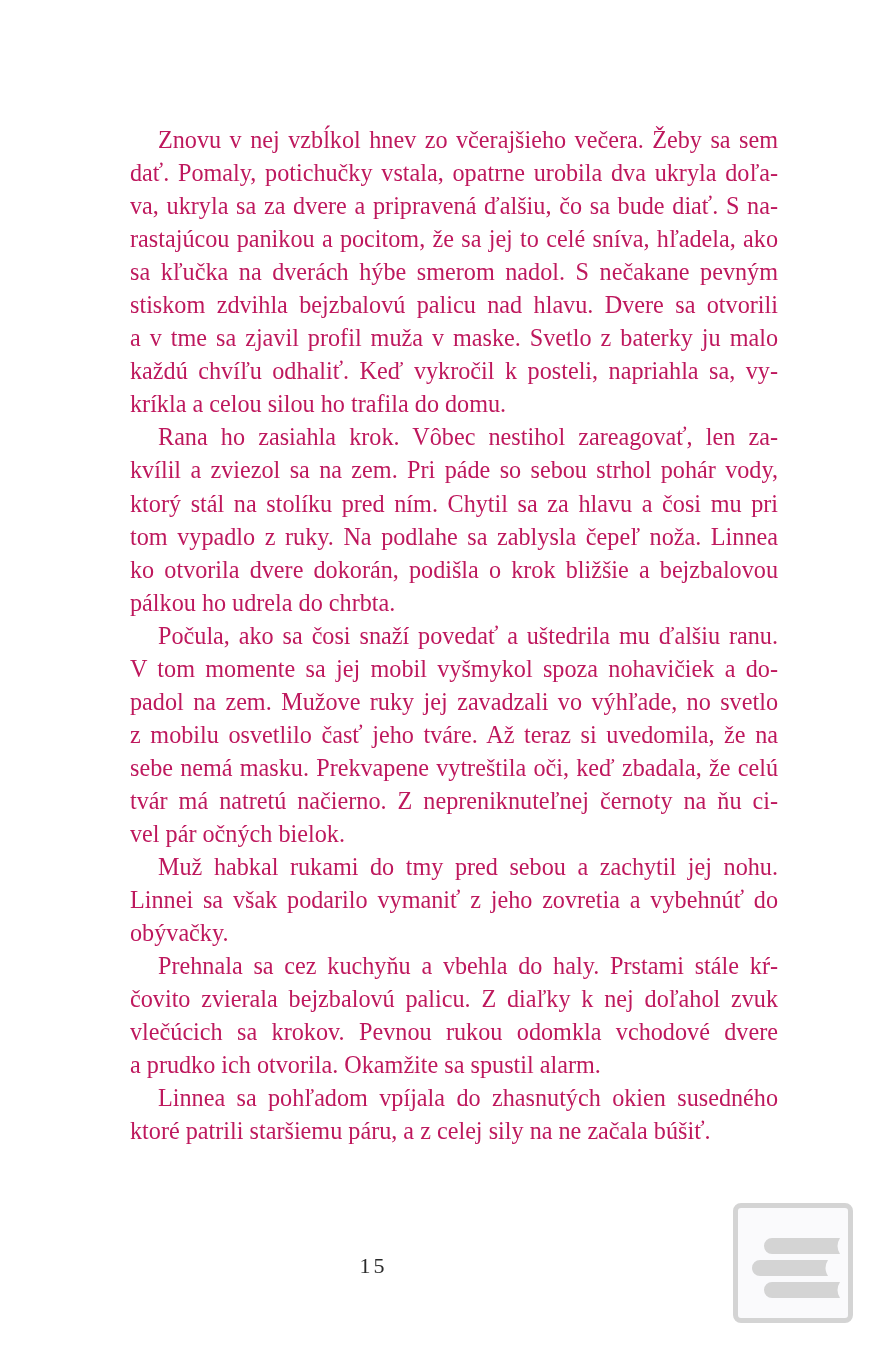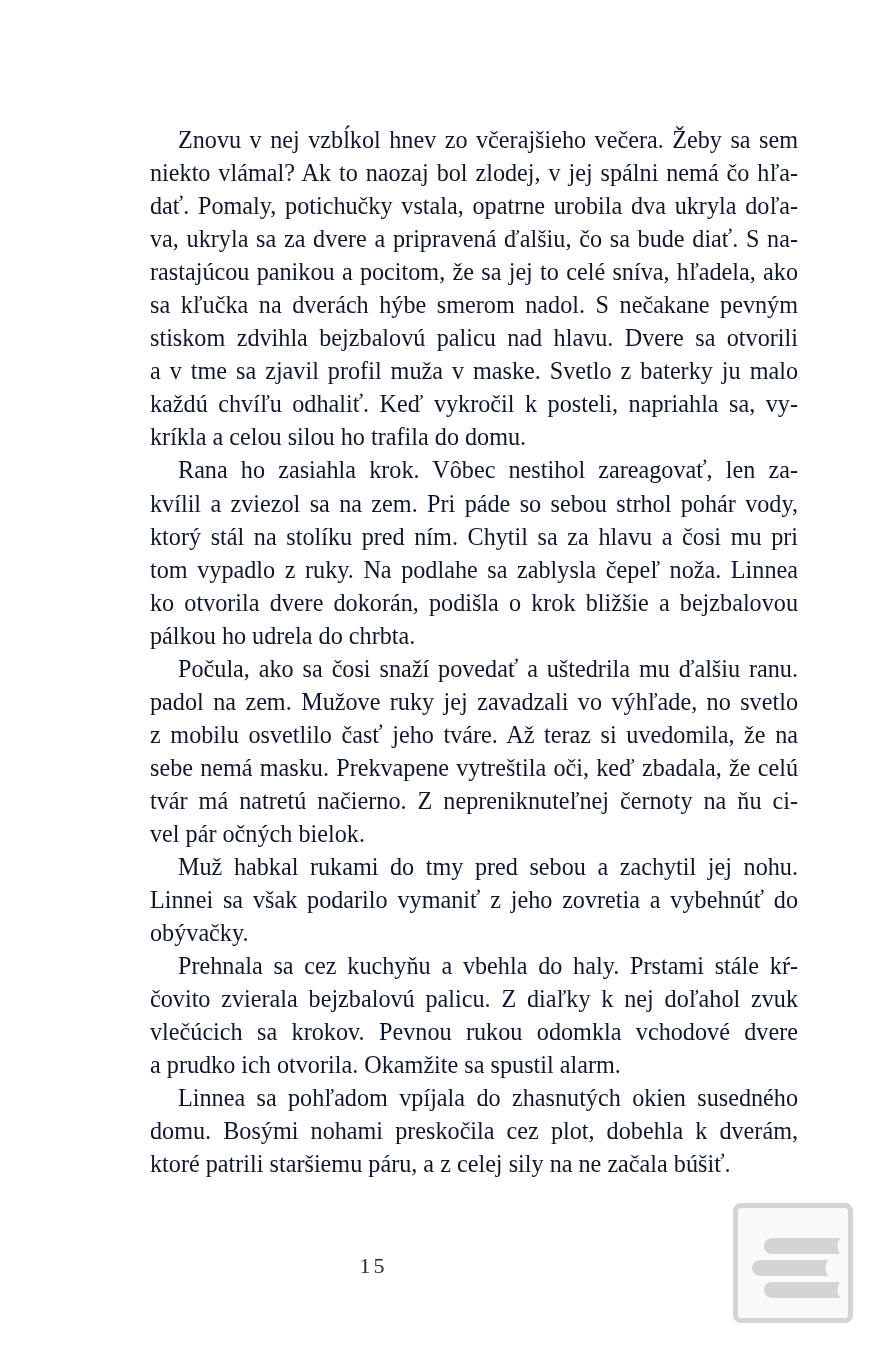--- a/index.html
+++ b/index.html
@@ -21,22 +21,21 @@
       background: #ffffff;
     }
     .text-block {
       position: absolute;
       left: 130px;
       top: 123px;
       width: 648px;
       font-family: "Liberation Serif", "DejaVu Serif", serif;
       font-size: 24.2px;
       line-height: 33.05px;
-      color: #0f172a;
-      margin-left: 20px;
+      color: #be185d;
     }
     .para {
       margin: 0;
       padding: 0;
     }
     .line {
       display: block;
       white-space: nowrap;
       text-align: justify;
       text-align-last: justify;
@@ -78,60 +77,59 @@
     }
   </style>
 </head>
 <body>
 
 <div class="page">
   <div class="text-block" id="text-block">
 
   <div class="para">
         <span class="line indent">Znovu v nej vzbĺkol hnev zo včerajšieho večera. Žeby sa sem</span>
-        <span class="line">niekto vlámal? Ak to naozaj bol zlodej, v jej spálni nemá čo hľa-</span>
         <span class="line">dať. Pomaly, potichučky vstala, opatrne urobila dva ukryla doľa-</span>
         <span class="line">va, ukryla sa za dvere a pripravená ďalšiu, čo sa bude diať. S na-</span>
         <span class="line">rastajúcou panikou a pocitom, že sa jej to celé sníva, hľadela, ako</span>
         <span class="line">sa kľučka na dverách hýbe smerom nadol. S nečakane pevným</span>
         <span class="line">stiskom zdvihla bejzbalovú palicu nad hlavu. Dvere sa otvorili</span>
         <span class="line">a v tme sa zjavil profil muža v maske. Svetlo z baterky ju malo</span>
         <span class="line">každú chvíľu odhaliť. Keď vykročil k posteli, napriahla sa, vy-</span>
         <span class="line last">kríkla a celou silou ho trafila do domu.</span>
       </div>
       <div class="para">
         <span class="line indent">Rana ho zasiahla krok. Vôbec nestihol zareagovať, len za-</span>
         <span class="line">kvílil a zviezol sa na zem. Pri páde so sebou strhol pohár vody,</span>
         <span class="line">ktorý stál na stolíku pred ním. Chytil sa za hlavu a čosi mu pri</span>
         <span class="line">tom vypadlo z ruky. Na podlahe sa zablysla čepeľ noža. Linnea</span>
         <span class="line">ko otvorila dvere dokorán, podišla o krok bližšie a bejzbalovou</span>
         <span class="line last">pálkou ho udrela do chrbta.</span>
       </div>
       <div class="para">
         <span class="line indent">Počula, ako sa čosi snaží povedať a uštedrila mu ďalšiu ranu.</span>
+        <span class="line">V tom momente sa jej mobil vyšmykol spoza nohavičiek a do-</span>
         <span class="line">padol na zem. Mužove ruky jej zavadzali vo výhľade, no svetlo</span>
         <span class="line">z mobilu osvetlilo časť jeho tváre. Až teraz si uvedomila, že na</span>
         <span class="line">sebe nemá masku. Prekvapene vytreštila oči, keď zbadala, že celú</span>
         <span class="line">tvár má natretú načierno. Z nepreniknuteľnej černoty na ňu ci-</span>
         <span class="line last">vel pár očných bielok.</span>
       </div>
       <div class="para">
         <span class="line indent">Muž habkal rukami do tmy pred sebou a zachytil jej nohu.</span>
         <span class="line">Linnei sa však podarilo vymaniť z jeho zovretia a vybehnúť do</span>
         <span class="line last">obývačky.</span>
       </div>
       <div class="para">
         <span class="line indent">Prehnala sa cez kuchyňu a vbehla do haly. Prstami stále kŕ-</span>
         <span class="line">čovito zvierala bejzbalovú palicu. Z diaľky k nej doľahol zvuk</span>
         <span class="line">vlečúcich sa krokov. Pevnou rukou odomkla vchodové dvere</span>
         <span class="line last">a prudko ich otvorila. Okamžite sa spustil alarm.</span>
       </div>
       <div class="para">
         <span class="line indent">Linnea sa pohľadom vpíjala do zhasnutých okien susedného</span>
-        <span class="line">domu. Bosými nohami preskočila cez plot, dobehla k dverám,</span>
         <span class="line last">ktoré patrili staršiemu páru, a z celej sily na ne začala búšiť.</span>
       </div>
     </div>
 
   <div class="page-number">15</div>
 
   <div class="watermark">
     <svg viewBox="0 0 110 110">
       <path d="M 34 30 h 68 q -5 8 0 16 h -68 a 8 8 0 0 1 0 -16 z" fill="#d4d4d4"></path>
       <path d="M 22 52 h 68 q -5 8 0 16 h -68 a 8 8 0 0 1 0 -16 z" fill="#d4d4d4"></path>

